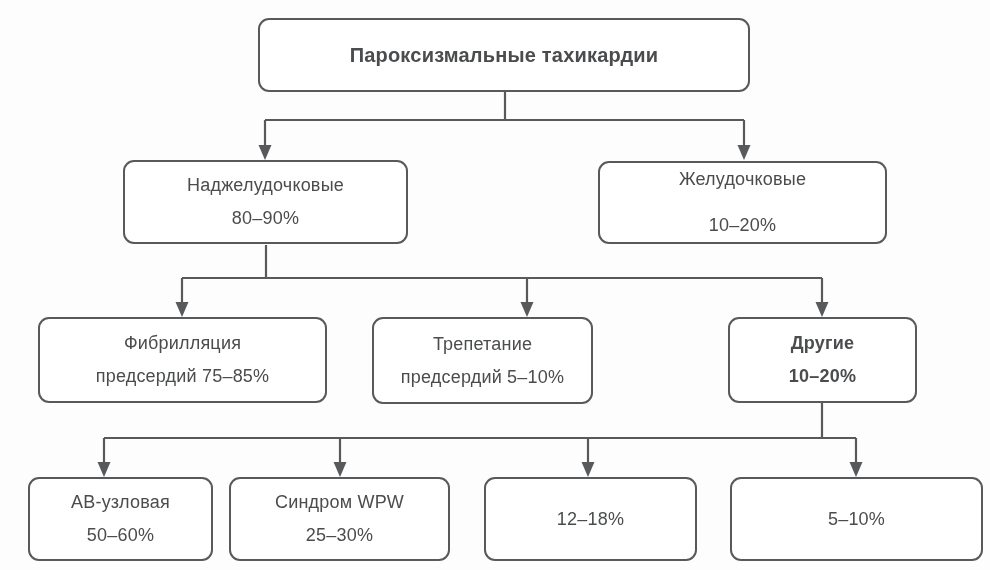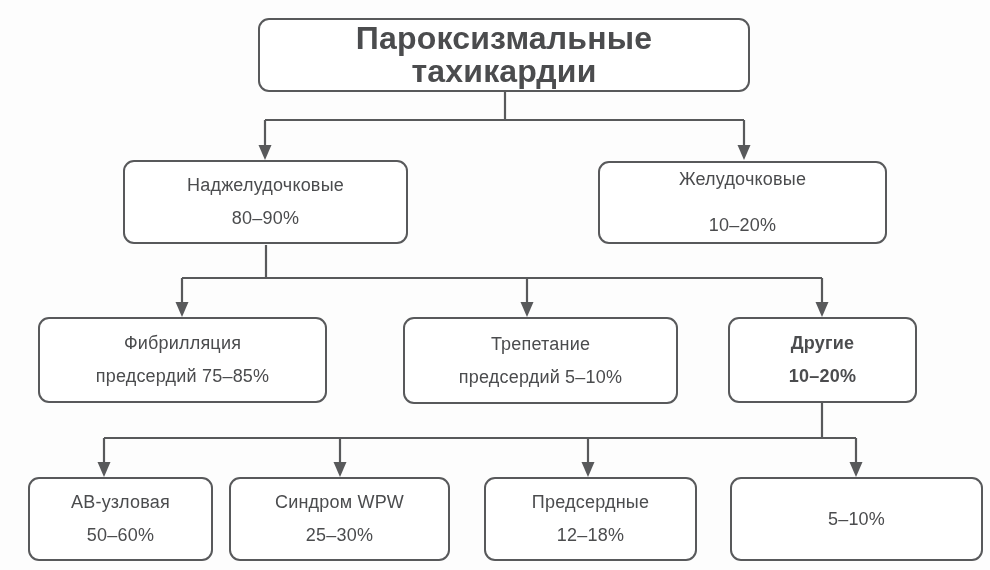--- a/index.html
+++ b/index.html
@@ -33,21 +33,21 @@
     justify-content: center;
     align-items: center;
     text-align: center;
     color: #4b4c4e;
     font-size: 18px;
     line-height: 33px;
     letter-spacing: 0.2px;
   }
   .node--title {
     font-weight: 700;
-    font-size: 32px;
+    font-size: 20px;
   }
 </style>
 </head>
 <body>
 
 <div class="stage">
 
   <svg class="connectors" viewBox="0 0 990 570" xmlns="http://www.w3.org/2000/svg">
 
     <g stroke="#58595b" stroke-width="2.2" fill="none">
@@ -88,38 +88,37 @@
   </div>
   <div class="node" style="left:598px; top:161px; width:289px; height:83px;justify-content:space-between;">
     <div>Желудочковые</div>
     <div>10–20%</div>
   </div>
 
   <div class="node" style="left:38px; top:317px; width:289px; height:86px;">
     <div>Фибрилляция</div>
     <div>предсердий 75–85%</div>
   </div>
-  <div class="node" style="left:403px; top:317px; width:275px; height:87px;">
+  <div class="node" style="left:372px; top:317px; width:221px; height:87px;">
     <div>Трепетание</div>
     <div>предсердий 5–10%</div>
   </div>
   <div class="node" style="left:728px; top:317px; width:189px; height:86px;font-weight:bold;">
     <div>Другие</div>
     <div>10–20%</div>
   </div>
 
   <div class="node" style="left:28px; top:477px; width:185px; height:84px;">
     <div>АВ-узловая</div>
     <div>50–60%</div>
   </div>
   <div class="node" style="left:229px; top:477px; width:221px; height:84px;">
     <div>Синдром WPW</div>
     <div>25–30%</div>
   </div>
   <div class="node" style="left:484px; top:477px; width:213px; height:84px;">
-    <div>Предсердные</div>
     <div>12–18%</div>
   </div>
   <div class="node" style="left:730px; top:477px; width:253px; height:84px;">
     <div>5–10%</div>
   </div>
 
 </div>
 
 </body></html>

